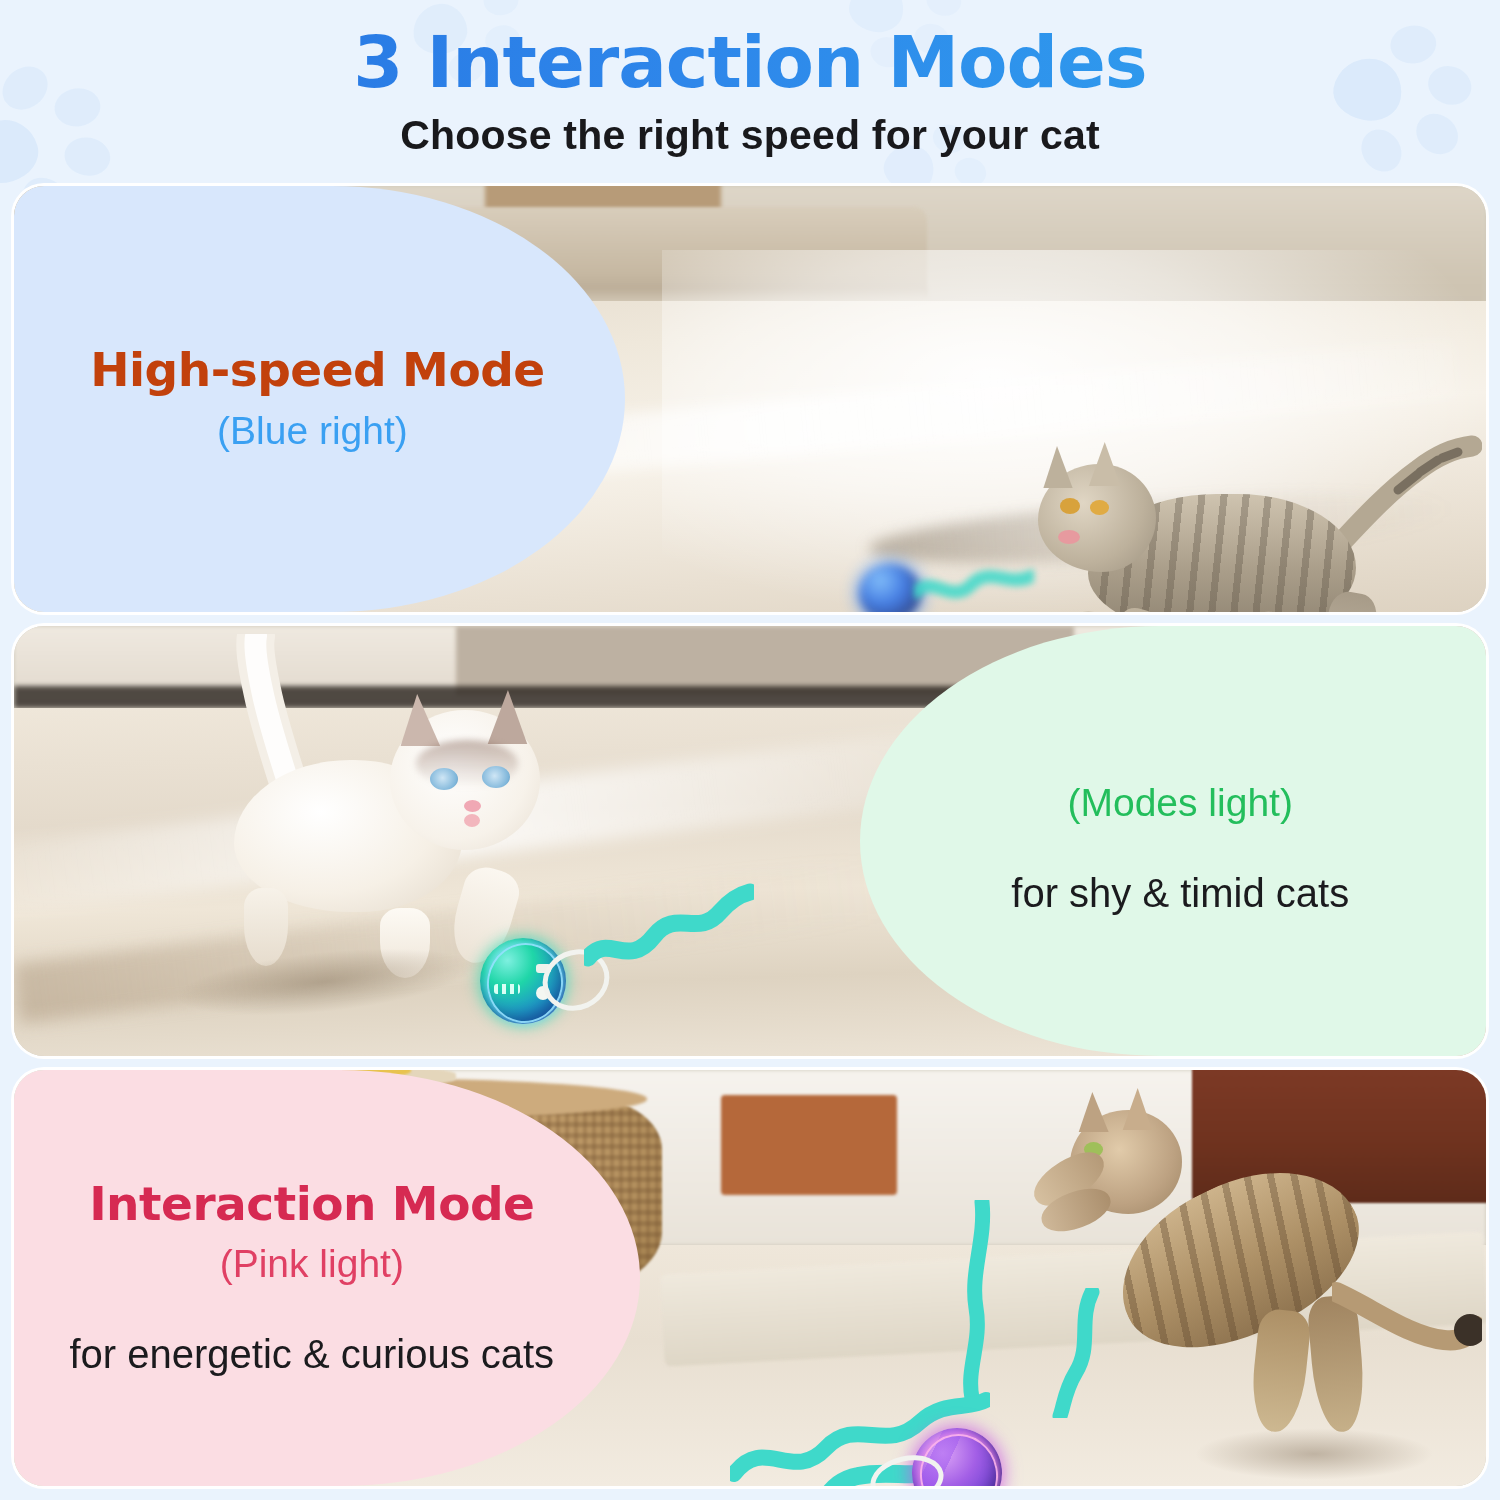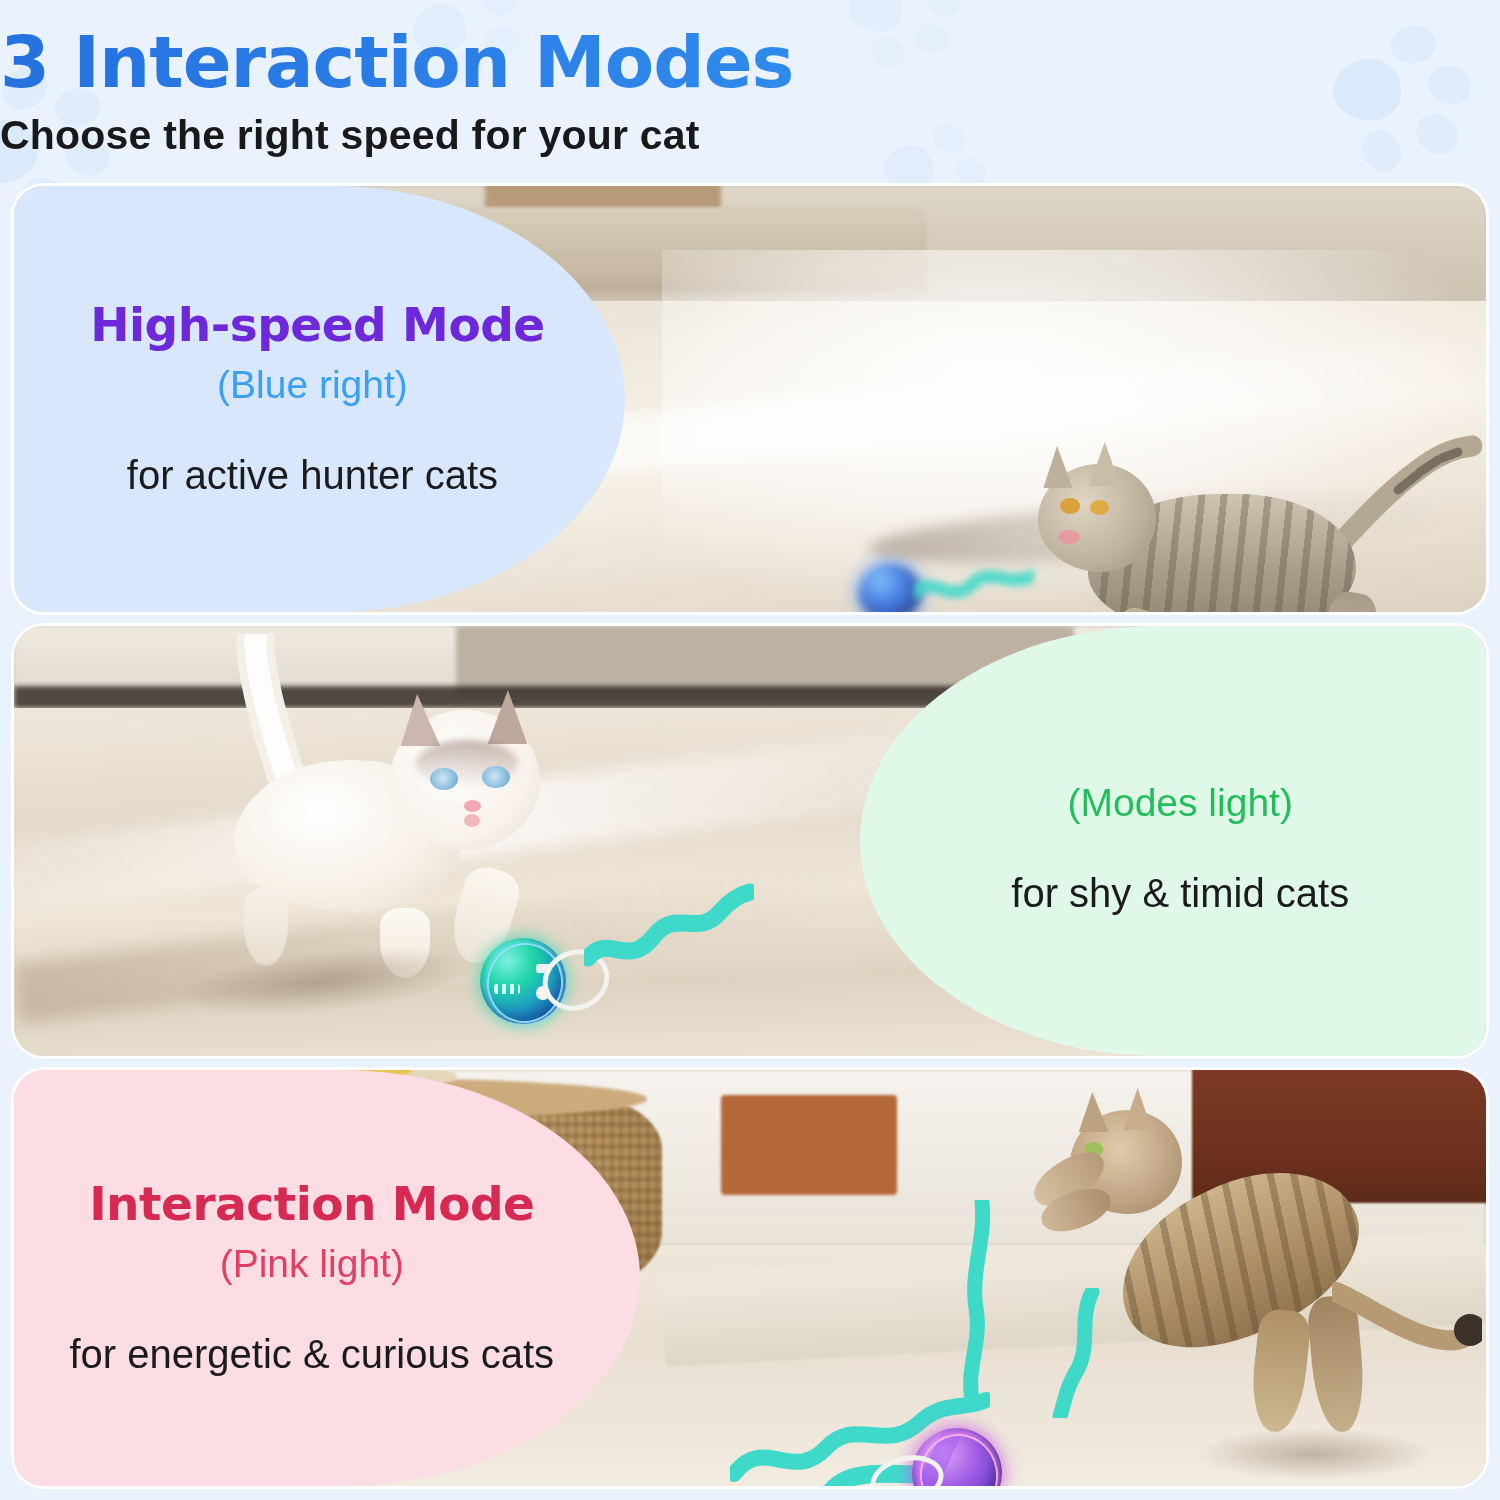--- a/index.html
+++ b/index.html
@@ -10,21 +10,21 @@
     overflow:hidden;
     position:relative;
   }
 
   
   .paw{position:absolute;opacity:.55;}
   .paw .pad{position:absolute;background:#CFE3FA;border-radius:54% 46% 48% 52%/58% 56% 44% 42%;}
   .paw .toe{position:absolute;background:#D7E8FB;border-radius:50%;}
 
   
-  .header{position:absolute;left:0;top:0;width:1500px;height:182px;text-align:left;}
+  .header{position:absolute;left:0;top:0;width:1500px;height:182px;text-align:center;}
   .title{
     margin:0;padding-top:26px;
     font-family:"DejaVu Sans", sans-serif;
     font-size:72px;font-weight:bold;letter-spacing:-1px;
     background:linear-gradient(90deg,#2571E0 0%,#2E86EA 45%,#2FA6EF 100%);
     -webkit-background-clip:text;background-clip:text;color:transparent;
     -webkit-text-fill-color:transparent;
     line-height:1.0;
   }
   .subtitle{
@@ -136,21 +136,21 @@
   #card-1{width:41.5%;background:#D8E7FC;padding:0 40px 0 26px;}
   #card-2{width:42.5%;background:#E0F8E8;padding:0 26px 0 40px;}
   #card-3{width:42.5%;background:#FBDDE3;padding:0 40px 0 10px;}
 
   .mode-title{margin:0;font-size:47px;font-weight:bold;letter-spacing:-.5px;
     font-family:"DejaVu Sans", sans-serif;line-height:1.05;}
   .mode-light{margin:14px 0 0 0;font-size:39px;font-weight:400;
     font-family:"Liberation Sans", sans-serif;}
   .mode-desc{margin:46px 0 0 0;font-size:40px;color:#1B1B1E;font-weight:400;
     font-family:"Liberation Sans", sans-serif;white-space:nowrap;}
-  #card-1 .mode-title{color:#6d28d9;margin-left:10px;}
+  #card-1 .mode-title{color:#c2410c;margin-left:10px;}
   #card-1 .mode-light{color:#3AA0F2;}
   #card-2 .mode-title{color:#11B24B;}
   #card-2 .mode-light{color:#23BE5C;}
   #card-3 .mode-title{color:#D62A52;}
   #card-3 .mode-light{color:#E04064;}
 </style>
 </head>
 <body>
 
 <div class="paw" style="left:-36px;top:58px;width:150px;height:150px;transform:rotate(-16deg);">
@@ -252,21 +252,20 @@
                   border-radius:38% 38% 48% 48%/20% 20% 50% 50%;transform:rotate(-8deg);"></div>
       <div class="catpart" style="left:330px;top:166px;width:48px;height:120px;
                   background:linear-gradient(180deg,#a79b88,#cbc1af);
                   border-radius:38% 38% 48% 48%/20% 20% 50% 50%;transform:rotate(10deg);"></div>
     </div>
   </div>
 
   <div class="card card-left" id="card-1">
     <h2 class="mode-title">High-speed Mode</h2>
     <p class="mode-light">(Blue right)</p>
-    <p class="mode-desc">for active hunter cats</p>
   </div>
 </div>
 
 <div class="panel" id="panel-2">
   <div class="scene">
     <div class="layer s2-wall"></div>
     <div class="layer s2-chair"></div>
     <div class="layer s2-dark"></div>
     <div class="layer s2-floor"></div>
     <div class="layer s2-sun2"></div>

